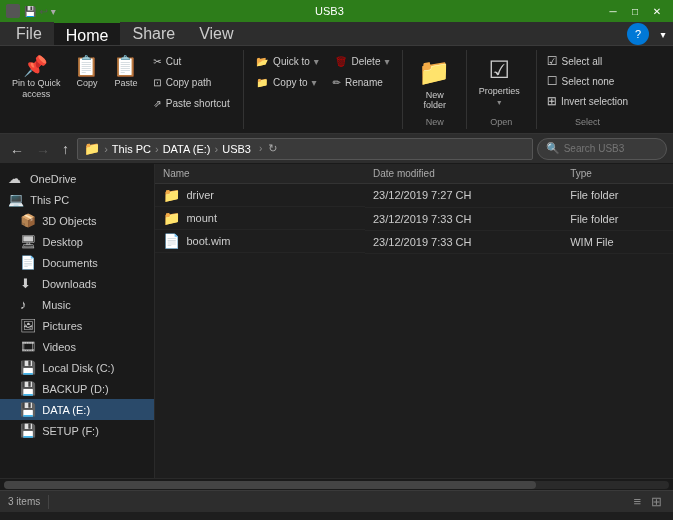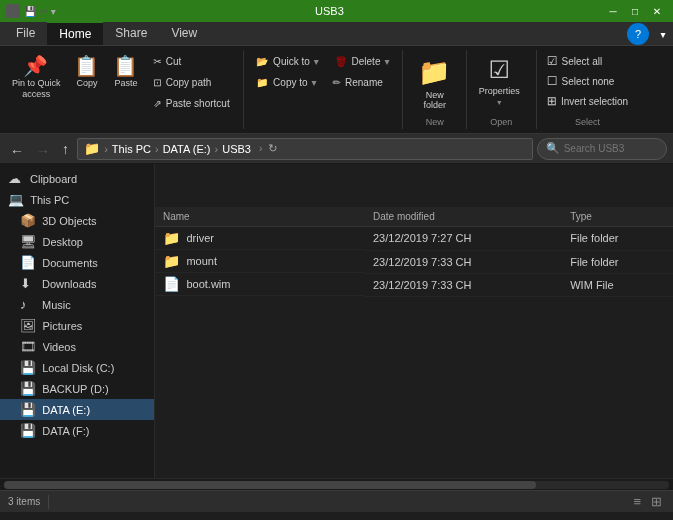--- a/index.html
+++ b/index.html
@@ -24,21 +24,21 @@
     .ribbon-tabs {
       background: #2d2d2d;
       height: 24px;
       display: flex;
       align-items: flex-end;
       padding: 0 0 0 4px;
       border-bottom: 1px solid #3a3a3a;
     }
     .ribbon-tab {
       padding: 4px 12px;
-      font-size: 12px;
+      font-size: 16px;
       color: #ccc;
       cursor: pointer;
       background: transparent;
       border: none;
       height: 24px;
     }
     .ribbon-tab.active {
       background: #1a1a1a;
       color: #fff;
       border-top: 2px solid #2d7d1a;
@@ -232,21 +232,21 @@
     .sidebar-item.active { background: #2a4a6a; color: #fff; }
     .sidebar-icon { font-size: 13px; min-width: 16px; }
     .sidebar-label { font-size: 11px; overflow: hidden; text-overflow: ellipsis; }
 
     
     .file-list { flex: 1; background: #1e1e1e; overflow-y: auto; position: relative; }
     .file-list::-webkit-scrollbar { width: 8px; height: 8px; }
     .file-list::-webkit-scrollbar-track { background: #1a1a1a; }
     .file-list::-webkit-scrollbar-thumb { background: #444; border-radius: 4px; }
 
-    .file-table { width: 100%; border-collapse: collapse; margin-top: 43px; }
+    .file-table { width: 100%; border-collapse: collapse; }
     .file-table th {
       background: #252525;
       color: #aaa;
       font-size: 10px;
       font-weight: normal;
       padding: 4px 8px;
       text-align: left;
       border-bottom: 1px solid #333;
       position: sticky;
       top: 0;
@@ -455,21 +455,21 @@
     <span class="search-icon-char">🔍</span>
     <input class="search-input" type="text" placeholder="Search USB3" style="">
   </div>
 </div>
 
 <div class="main-content">
 
   <div class="sidebar">
     <div class="sidebar-item">
       <span class="sidebar-icon">☁</span>
-      <span class="sidebar-label">Clipboard</span>
+      <span class="sidebar-label">OneDrive</span>
     </div>
     <div class="sidebar-item">
       <span class="sidebar-icon">💻</span>
       <span class="sidebar-label">This PC</span>
     </div>
     <div class="sidebar-item" style="padding-left:20px;">
       <span class="sidebar-icon">📦</span>
       <span class="sidebar-label">3D Objects</span>
     </div>
     <div class="sidebar-item" style="padding-left:20px;">
@@ -503,21 +503,21 @@
     <div class="sidebar-item" style="padding-left:20px;">
       <span class="sidebar-icon">💾</span>
       <span class="sidebar-label">BACKUP (D:)</span>
     </div>
     <div class="sidebar-item active" style="padding-left:20px;">
       <span class="sidebar-icon">💾</span>
       <span class="sidebar-label">DATA (E:)</span>
     </div>
     <div class="sidebar-item" style="padding-left:20px;">
       <span class="sidebar-icon">💾</span>
-      <span class="sidebar-label">DATA (F:)</span>
+      <span class="sidebar-label">SETUP (F:)</span>
     </div>
   </div>
 
   <div class="file-list">
     <table class="file-table">
       <thead>
         <tr>
           <th style="width:210px;cursor:pointer;">Name</th>
           <th style="cursor:pointer;">Date modified</th>
           <th style="cursor:pointer;">Type</th>

